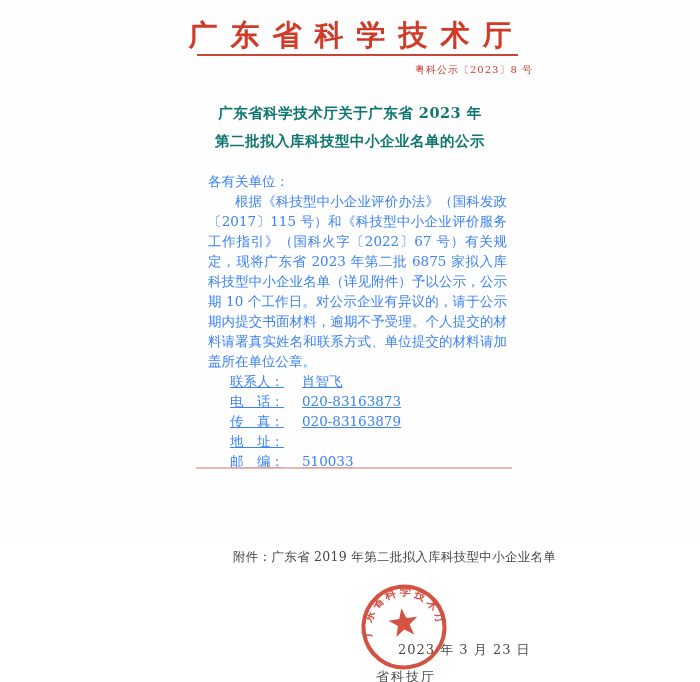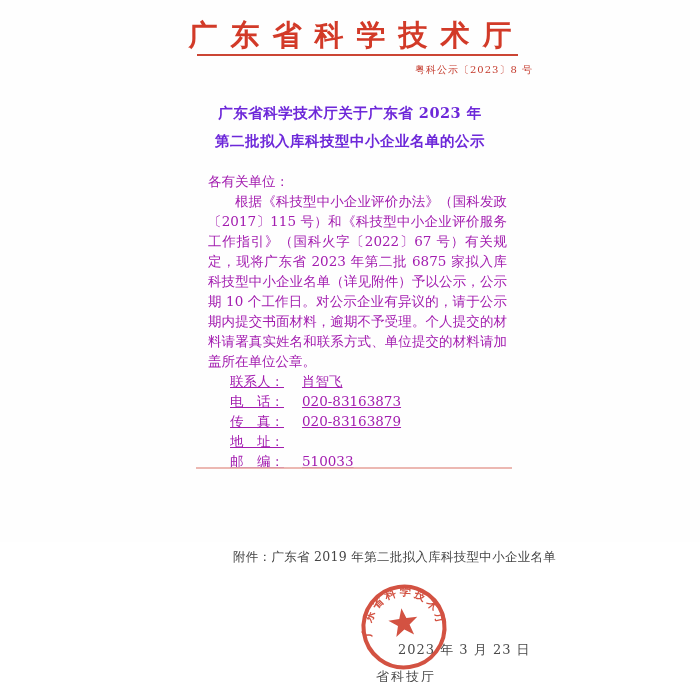--- a/index.html
+++ b/index.html
@@ -35,30 +35,30 @@
     font-size: 10px;
     letter-spacing: 1px;
     color: #c43a2c;
     margin-left: 16px;
   }
   .doc-title {
     position: absolute;
     top: 99px; left: 0; width: 100%;
     text-align: center;
     font-size: 14.5px; font-weight: bold;
-    color: #6d28d9;
+    color: #0f766e;
     line-height: 28px;
     letter-spacing: 0.5px;
   }
   .body-block {
     position: absolute;
     top: 171px; left: 208px; width: 299px;
     font-size: 13.5px;
     line-height: 20px;
-    color: #a21caf;
+    color: #3b82f6;
     text-align: justify;
   }
   .salutation { margin: 0; }
   .para {
     margin: 0;
     text-indent: 2em;
   }
   .contacts { margin-left: 22px; text-decoration: underline; }
   .contact-row { display: flex; }
   .c-label {

